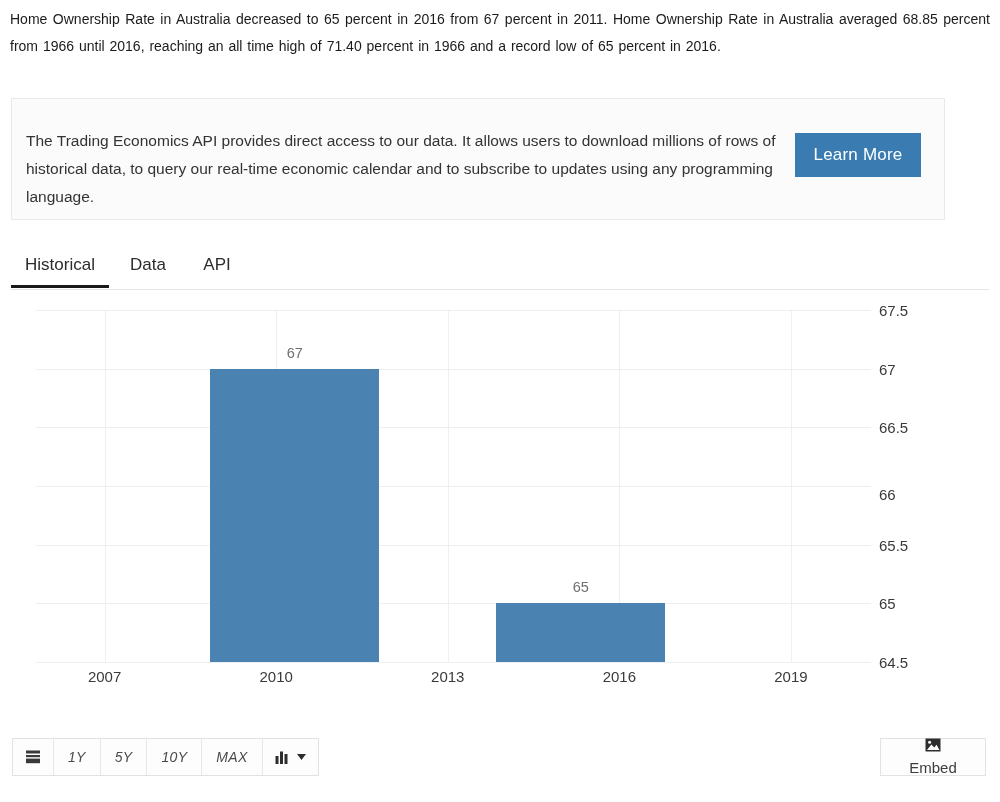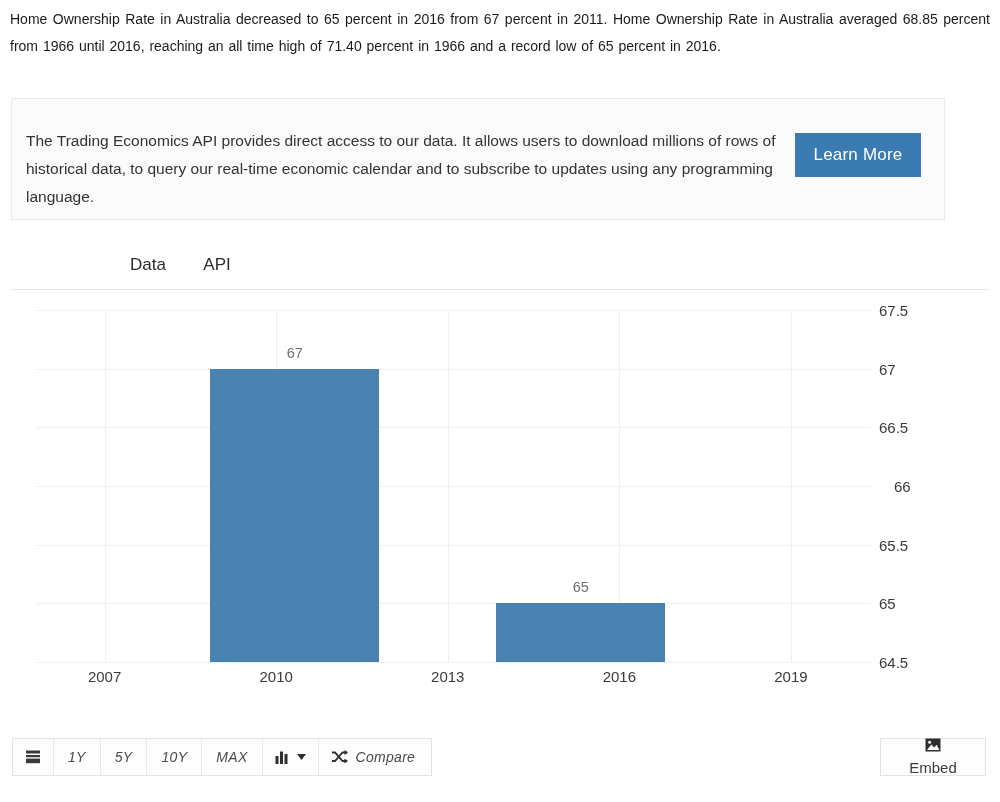--- a/index.html
+++ b/index.html
@@ -215,20 +215,21 @@
 <body>
 
 <div class="intro">Home Ownership Rate in Australia decreased to 65 percent in 2016 from 67 percent in 2011. Home Ownership Rate in Australia averaged 68.85 percent from 1966 until 2016, reaching an all time high of 71.40 percent in 1966 and a record low of 65 percent in 2016.</div>
 
 <div class="api-box">
   <div class="api-text">The Trading Economics API provides direct access to our data. It allows users to download millions of rows of historical data, to query our real-time economic calendar and to subscribe to updates using any programming language.</div>
   <button class="learn-more">Learn More</button>
 </div>
 
 <div class="tabs">
+  <div class="tab tab-0 active">Historical</div>
   <div class="tab tab-1">Data</div>
   <div class="tab tab-2">API</div>
 </div>
 
 <div class="chart-area">
   <div class="plot" id="plot">
       <div class="gridline-h" style="top: 0px;"></div>
       <div class="gridline-h" style="top: 58.6667px;"></div>
       <div class="gridline-h" style="top: 117.333px;"></div>
       <div class="gridline-h" style="top: 176px;"></div>
@@ -242,21 +243,21 @@
       <div class="gridline-v" style="left: 754.932px;"></div>
       <div class="bar" style="left: 174.435px; width: 168.716px; top: 58.6667px; height: 293.333px;"></div>
       <div class="bar-label" style="left: 258.793px; top: 34.6667px;">67</div>
       <div class="bar" style="left: 460.394px; width: 168.716px; top: 293.333px; height: 58.6667px;"></div>
       <div class="bar-label" style="left: 544.752px; top: 269.333px;">65</div>
     </div>
   <div id="yticks">
       <div class="ytick" style="top: 10px;">67.5</div>
       <div class="ytick" style="top: 68.6667px;">67</div>
       <div class="ytick" style="top: 127.333px; text-align: right;">66.5</div>
-      <div class="ytick" style="top: 186px; margin-left: 15px;">66</div>
+      <div class="ytick" style="top: 194px;">66</div>
       <div class="ytick" style="top: 244.667px;">65.5</div>
       <div class="ytick" style="top: 303.333px;">65</div>
       <div class="ytick" style="top: 362px;">64.5</div>
     </div>
   <div id="xticks">
       <div class="xtick" style="left: 93.6301px;">2007</div>
       <div class="xtick" style="left: 265.205px;">2010</div>
       <div class="xtick" style="left: 436.781px;">2013</div>
       <div class="xtick" style="left: 608.356px;">2016</div>
       <div class="xtick" style="left: 779.932px;">2019</div>
@@ -284,31 +285,20 @@
         <rect x="5" y="1.5" width="3" height="12.5" fill="#2e2e2e"></rect>
         <rect x="9.5" y="4" width="3" height="10" fill="#2e2e2e"></rect>
       </svg>
     </span>
     <span style="margin-left:6px">
       <svg width="9" height="6" viewBox="0 0 9 6">
           <polygon points="0,0 9,0 4.5,6" fill="#2e2e2e"></polygon>
         </svg>
     </span>
   </div>
-  <div class="tb-btn tb-compare">
-    <span>
-      <svg width="17" height="14" viewBox="0 0 17 14">
-        <path d="M1 2.5 H4 L11.5 11 H16" stroke="#2e2e2e" stroke-width="1.8" fill="none"></path>
-        <path d="M1 11 H4 L11.5 2.5 H16" stroke="#2e2e2e" stroke-width="1.8" fill="none"></path>
-        <polygon points="13.5,0 17,2.5 13.5,5" fill="#2e2e2e"></polygon>
-        <polygon points="13.5,8.6 17,11.1 13.5,13.6" fill="#2e2e2e"></polygon>
-      </svg>
-    </span>
-    <span>Compare</span>
-  </div>
 </div>
 
 <div class="embed-btn">
   <span>
     <svg width="16" height="14" viewBox="0 0 16 14">
       <rect x="0.5" y="0.5" width="15" height="13" fill="#2e2e2e"></rect>
       <circle cx="4.6" cy="4.2" r="1.5" fill="#ffffff"></circle>
       <polygon points="2,12 6.4,6.4 9.2,9.4 11.6,6.8 14.4,12" fill="#ffffff"></polygon>
     </svg>
   </span>

